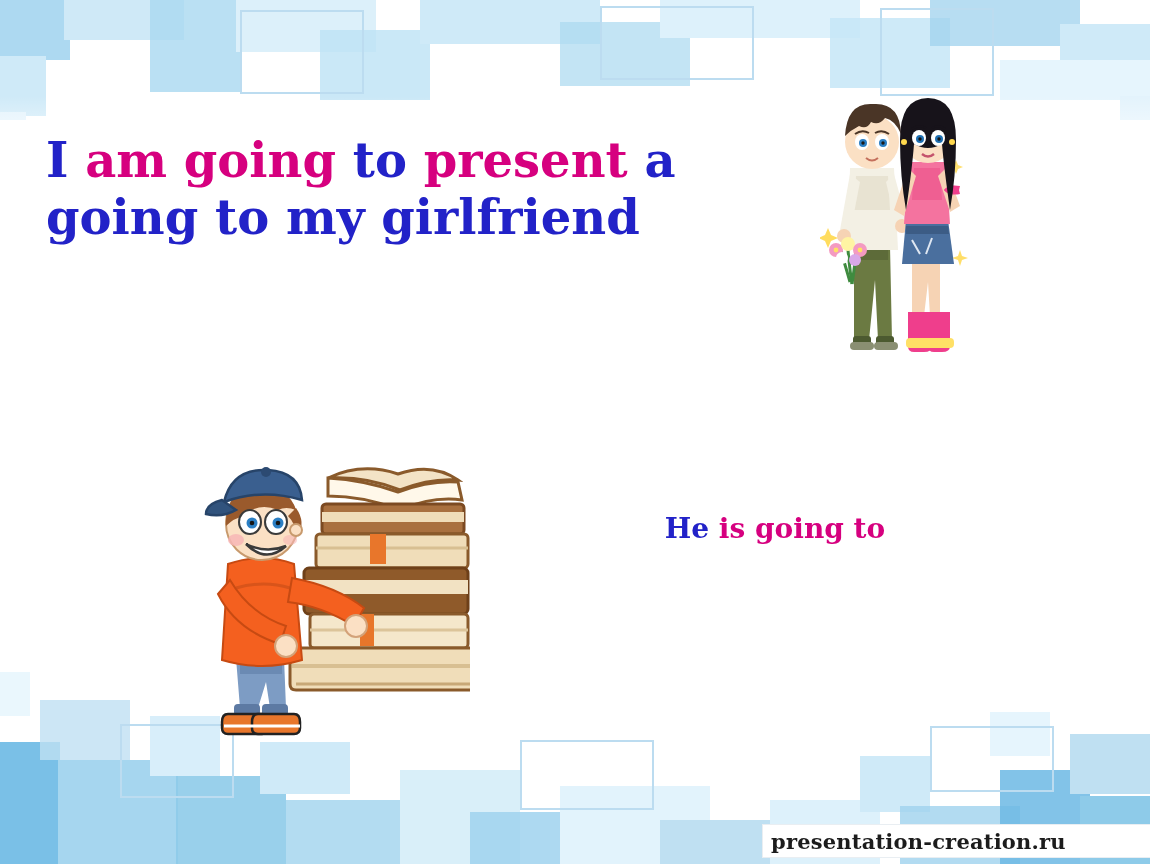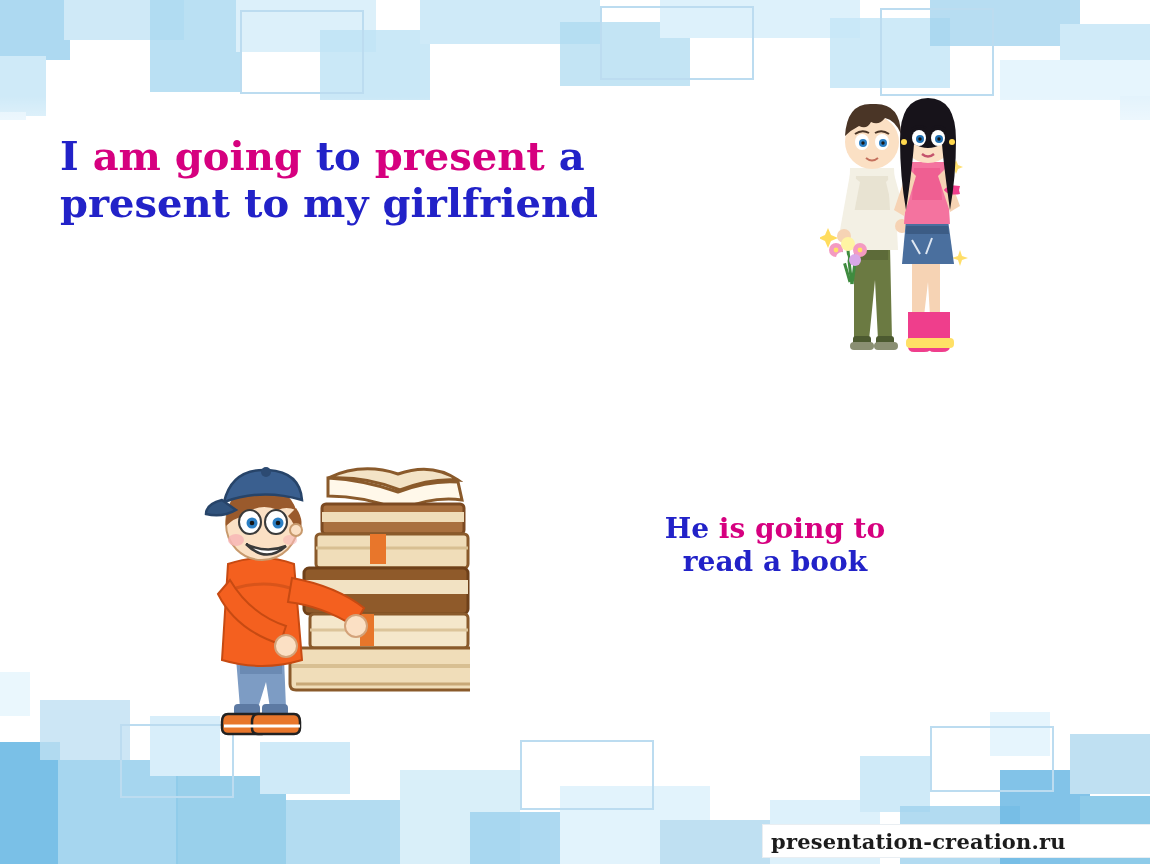--- a/index.html
+++ b/index.html
@@ -62,24 +62,24 @@
     position: absolute;
     font-family: "DejaVu Serif", serif;
     font-weight: bold;
     line-height: 1.18;
     letter-spacing: 0px;
   }
   .blue { color: #2222c8; }
   .pink { color: #d6007f; }
 
   #sentence1 {
-    left: 60px;
+    left: 46px;
     top: 132px;
     width: 700px;
-    font-size: 40px;
+    font-size: 48px;
   }
   #sentence2 {
     left: 540px;
     top: 512px;
     width: 470px;
     font-size: 28px;
     text-align: center;
   }
 
   
@@ -165,30 +165,27 @@
     <div class="bdr" style="left:520px;top:740px;width:130px;height:66px;"></div>
     <div class="bdr" style="left:930px;top:726px;width:120px;height:62px;"></div>
     <div class="sq" style="left:0px;top:672px;width:30px;height:44px;background:#eaf7fd;"></div>
   </div>
 
   <div class="sentence" id="sentence1">
     <div>
       <span class="blue">I </span><span class="pink">am going </span><span class="blue">to </span><span class="pink">present </span><span class="blue">a</span>
     </div>
     <div>
-      <span class="blue">present to my girlfriend</span>
+      <span class="blue">going to my girlfriend</span>
     </div>
   </div>
 
   <div class="sentence" id="sentence2">
     <div>
       <span class="blue">He </span><span class="pink">is going to</span>
-    </div>
-    <div>
-      <span class="blue">read a book</span>
     </div>
   </div>
 
   <div class="clip" id="couple-art">
     <svg viewBox="0 0 160 320" width="160" height="320" xmlns="http://www.w3.org/2000/svg">
 
       <path d="M34 196 L70 196 L72 290 L58 290 L55 230 L49 290 L34 290 Z" fill="#6b7a42"></path>
       <path d="M36 200 L68 200 L68 210 L36 210 Z" fill="#5d6b39"></path>
       <rect x="33" y="286" width="18" height="10" rx="3" fill="#4c5a30"></rect>
       <rect x="56" y="286" width="18" height="10" rx="3" fill="#4c5a30"></rect>

